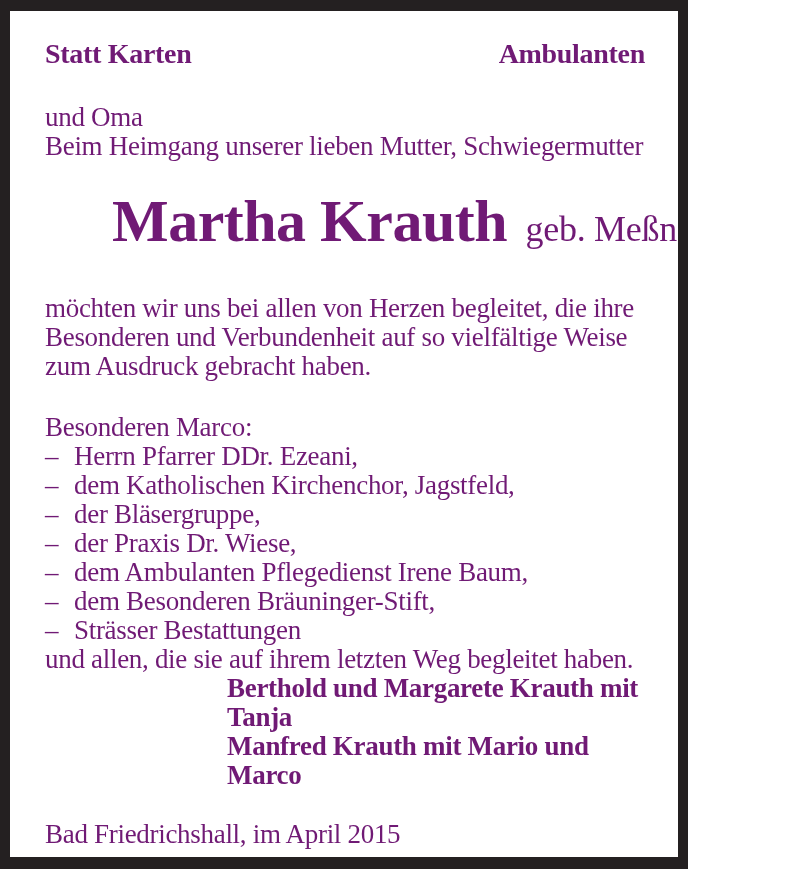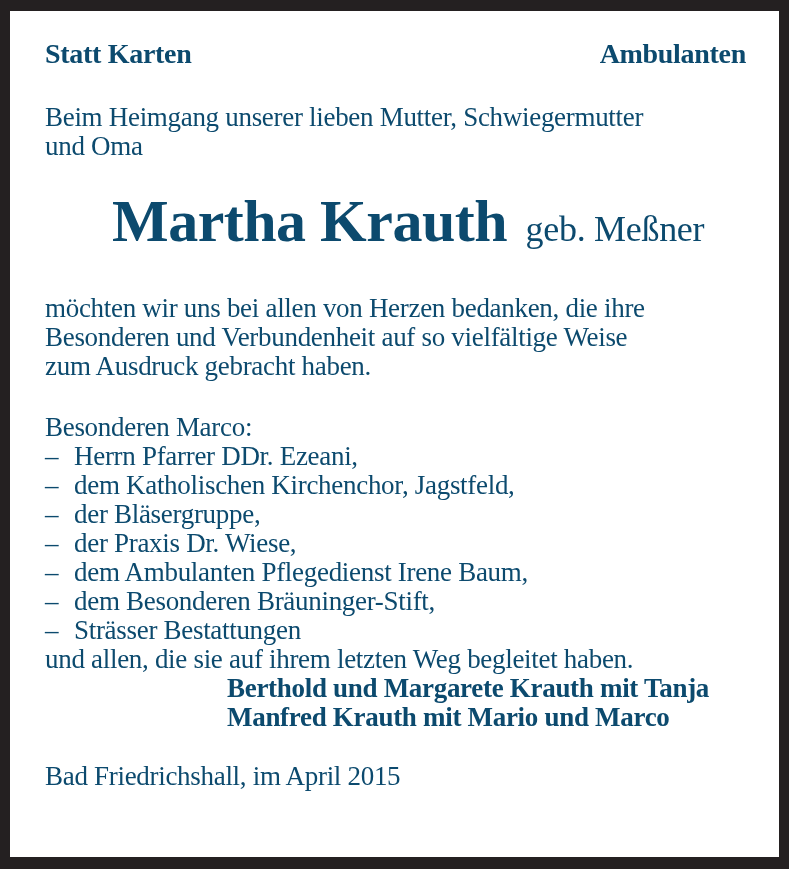--- a/index.html
+++ b/index.html
@@ -3,28 +3,28 @@
 <meta charset="utf-8">
 <style>
   html, body {
     margin: 0;
     padding: 0;
     background: #ffffff;
   }
   .frame {
     position: relative;
     box-sizing: border-box;
-    width: 789px;
+    width: 688px;
     height: 869px;
     background: #ffffff;
     border-style: solid;
     border-color: #242021;
     border-width: 11px 10px 12px 10px;
     font-family: "Liberation Serif", "DejaVu Serif", serif;
-    color: #0c4a6e;
+    color: #701a75;
     overflow: hidden;
   }
   .inner {
     padding: 0 33px 0 35px;
     font-size: 27px;
     line-height: 29px;
     letter-spacing: -0.3px;
   }
   .header-row {
     display: flex;
@@ -80,31 +80,31 @@
 
 <div class="frame">
   <div class="inner">
 
     <div class="header-row">
       <span>Statt Karten</span>
       <span>Ambulanten</span>
     </div>
 
     <div class="intro-block">
+      <div>und Oma</div>
       <div>Beim Heimgang unserer lieben Mutter, Schwiegermutter</div>
-      <div>und Oma</div>
     </div>
 
     <div class="name-line">
       <span class="deceased-name">Martha Krauth</span>
       <span class="maiden-name">geb. Meßner</span>
     </div>
 
     <div class="thanks-block">
-      <div>möchten wir uns bei allen von Herzen bedanken, die ihre</div>
+      <div>möchten wir uns bei allen von Herzen begleitet, die ihre</div>
       <div>Besonderen und Verbundenheit auf so vielfältige Weise</div>
       <div>zum Ausdruck gebracht haben.</div>
     </div>
 
     <div class="list-block">
       <div>Besonderen Marco:</div>
 
       <div class="list-row">
         <span class="list-dash">–</span>
         <span>Herrn Pfarrer DDr. Ezeani,</span>

